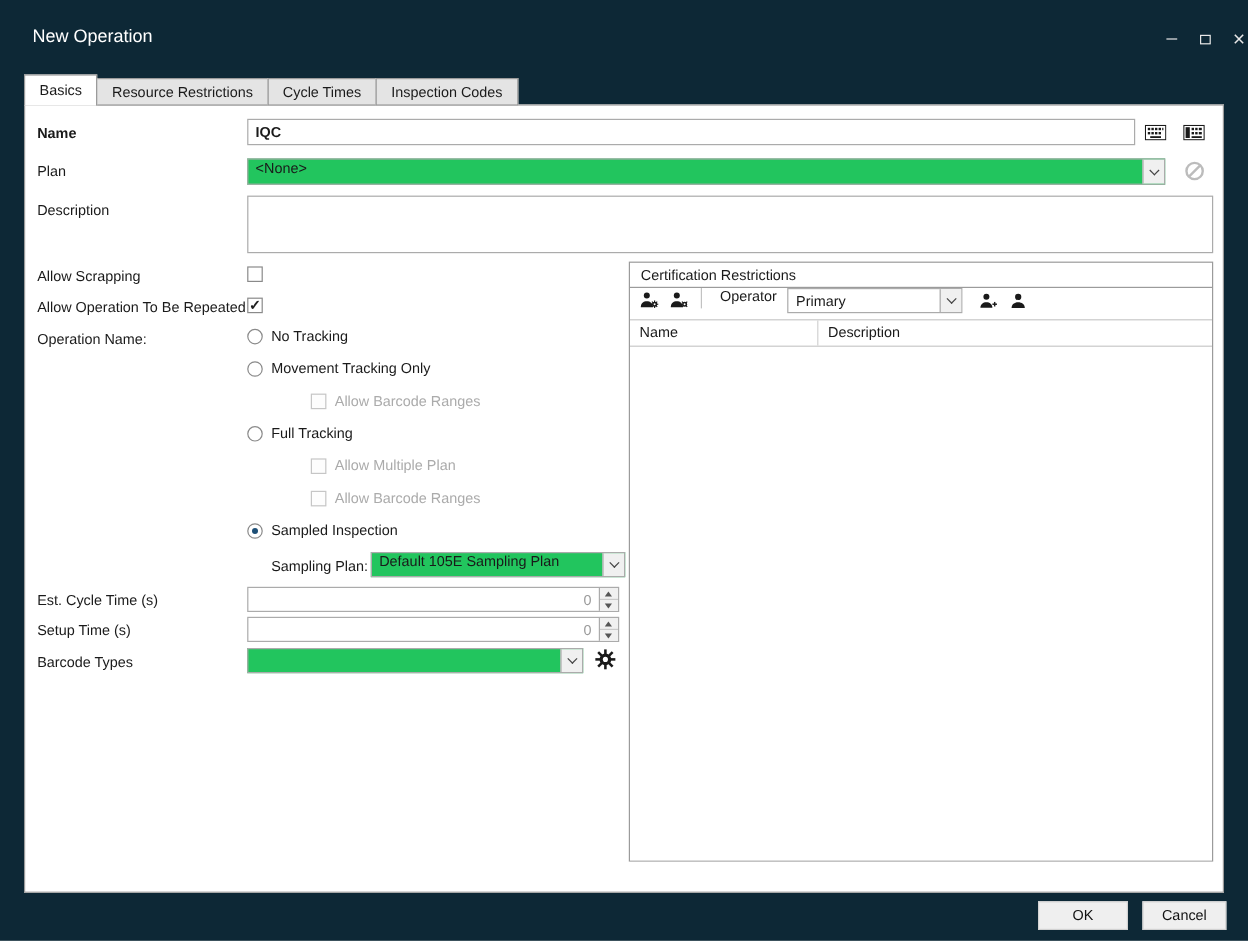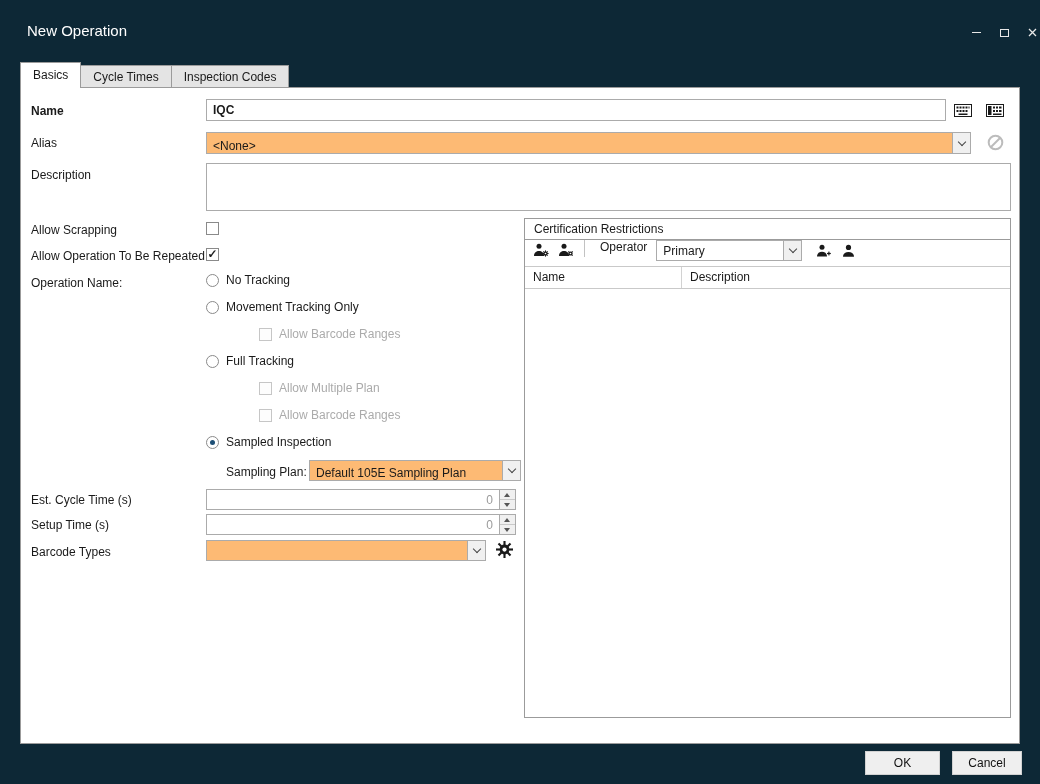--- a/index.html
+++ b/index.html
@@ -28,21 +28,21 @@
 
   
   .panel { position: absolute; left: 20px; top: 87px; width: 1000px; height: 657px; background: #ffffff; border: 1px solid #9b9b9b; z-index: 1; }
   .lbl { position: absolute; white-space: nowrap; }
   .bold { font-weight: bold; }
 
   .textinput { position: absolute; background: #fff; border: 1px solid #ababab; padding: 3px 6px; overflow: hidden; white-space: nowrap; cursor: text; }
 
   textarea.desc { position: absolute; border: 1px solid #ababab; resize: none; font-family: "Liberation Sans", sans-serif; font-size: 12px; padding: 3px 6px; outline: none; }
 
-  .combo { position: absolute; background: #fdba74; border: 1px solid #ababab; display: flex; align-items: flex-end; cursor: default; }
+  .combo { position: absolute; background: #22c55e; border: 1px solid #ababab; display: flex; align-items: flex-start; cursor: default; }
   .combo-text { flex: 1; padding: 0 6px; overflow: hidden; white-space: nowrap; }
   .combo-arrow { width: 18px; align-self: stretch; background: #f0f0f0; border-left: 1px solid #ababab; display: flex; align-items: center; justify-content: center; cursor: pointer; }
   .chev { width: 6px; height: 6px; border-right: 1.4px solid #454545; border-bottom: 1.4px solid #454545; transform: rotate(45deg); margin-top: -3px; }
 
   .numeric { position: absolute; background: #fff; border: 1px solid #ababab; }
   .numeric .val { position: absolute; right: 22px; top: 3px; color: #9b9b9b; }
   .spin { position: absolute; right: 0; top: 0; bottom: 0; width: 16px; border-left: 1px solid #ababab; display: flex; flex-direction: column; }
   .spin-up, .spin-down { flex: 1; background: #f0f0f0; position: relative; cursor: pointer; }
   .spin-up { border-bottom: 1px solid #c9c9c9; }
   .spin-up::after { content: ""; position: absolute; left: 4px; top: 2.5px; border-left: 3.5px solid transparent; border-right: 3.5px solid transparent; border-bottom: 4px solid #555; }
@@ -98,20 +98,21 @@
       <span class="wc">
         <svg width="9" height="9" viewBox="0 0 9 9">
             <path d="M1 1 L8 8 M8 1 L1 8" stroke="#e8e8e8" stroke-width="1.3"></path>
           </svg>
       </span>
     </div>
   </div>
 
   <div class="tabs">
     <div class="tab active">Basics</div>
+    <div class="tab">Resource Restrictions</div>
     <div class="tab">Cycle Times</div>
     <div class="tab">Inspection Codes</div>
   </div>
 
   <div class="panel">
 
     <span class="lbl bold" style="left:10px; top:16px;">Name</span>
     <div class="textinput bold" style="left:185px; top:11px; width:740px; height:22px;">IQC</div>
     <button class="iconbtn" style="left:930px; top:12px;">
       <svg width="18" height="13" viewBox="0 0 18 13">
@@ -139,21 +140,21 @@
             <rect x="10" y="2.5" width="2" height="2"></rect>
             <rect x="13" y="2.5" width="2.5" height="2"></rect>
           <rect x="7" y="6" width="2" height="2"></rect>
             <rect x="10" y="6" width="2" height="2"></rect>
             <rect x="13" y="6" width="2.5" height="2"></rect>
           <rect x="7" y="9.5" width="8.5" height="1.5"></rect>
         </g>
       </svg>
     </button>
 
-    <span class="lbl" style="left:10px; top:48px;">Alias</span>
+    <span class="lbl" style="left:10px; top:48px;">Plan</span>
     <div class="combo" style="left:185px; top:44px; width:765px; height:22px;">
       <span class="combo-text">&lt;None&gt;</span>
       <span class="combo-arrow">
           <i class="chev"></i>
         </span>
     </div>
     <span class="blocked" style="left:966px; top:46px;">
       <svg width="17" height="17" viewBox="0 0 17 17">
         <circle cx="8.5" cy="8.5" r="6.8" fill="none" stroke="#bcbcbc" stroke-width="2"></circle>
         <line x1="4" y1="13" x2="13" y2="4" stroke="#bcbcbc" stroke-width="2"></line>

